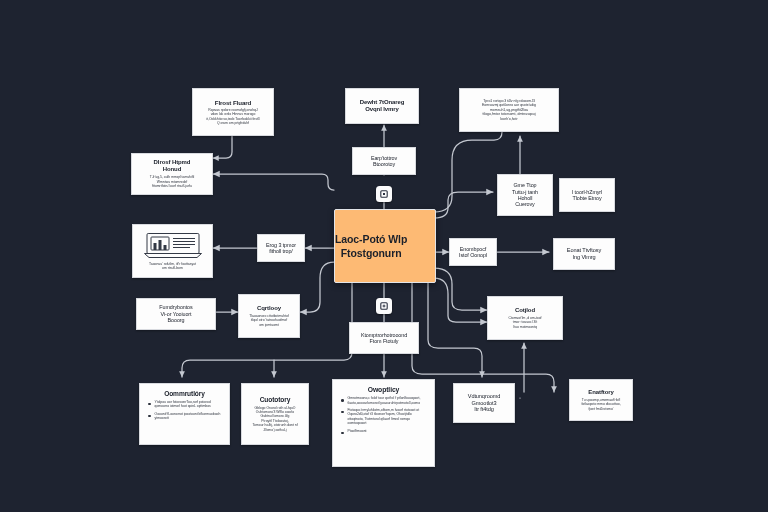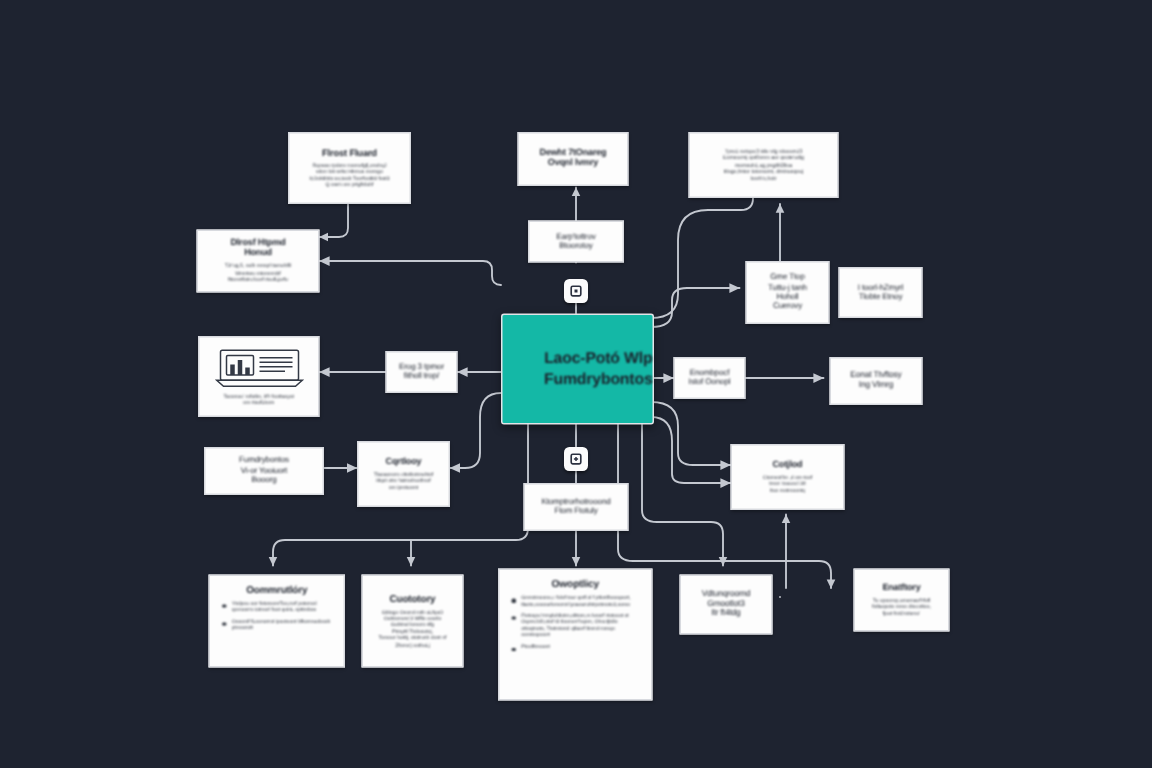--- a/index.html
+++ b/index.html
@@ -79,26 +79,26 @@
     border-radius: 50%;
     background: #2d323c;
     margin: 3px 4px 0 0;
   }
   .bullet-text {
     flex: 1 1 auto;
     line-height: 1.32;
   }
   .hub {
     position: absolute;
-    background: #14b8a6;
+    background: #fdba74;
     border: 1px solid #e2e4e8;
     border-radius: 2px;
     display: flex;
     align-items: center;
-    justify-content: flex-end;
+    justify-content: flex-start;
     box-shadow: 0 2px 6px rgba(0,0,0,0.4);
   }
   .hub-title {
     color: #1b202a;
     font-weight: bold;
     font-size: 10.5px;
     text-align: center;
     line-height: 1.35;
     filter: blur(0.7px);
     letter-spacing: -0.1px;
@@ -263,21 +263,21 @@
   </div>
 
   <div class="node" style="left:257px; top:234px; width:48px; height:28px;">
     <div class="node-title" style="font-size:5.4px; font-weight:normal; white-space:pre-line;">Erog 3 tpmor
 fitholl trop/</div>
   </div>
 
   <div class="hub" style="left:334px; top:209px; width:100px; height:72px;">
     <div class="hub-title">
       <span>Laoc-Potó Wlp</span><br>
-      <span>Fumdrybontos</span>
+      <span>Ftostgonurn</span>
     </div>
   </div>
 
   <div class="badge" style="left:376px; top:186px;">
     <svg width="8" height="8" viewBox="0 0 8 8">
       <rect x="0.8" y="0.8" width="6.4" height="6.4" rx="1" fill="none" stroke="#2b3040" stroke-width="1.1"></rect>
       <rect x="3" y="3" width="2" height="2" fill="#2b3040"></rect>
     </svg>
   </div>
 

